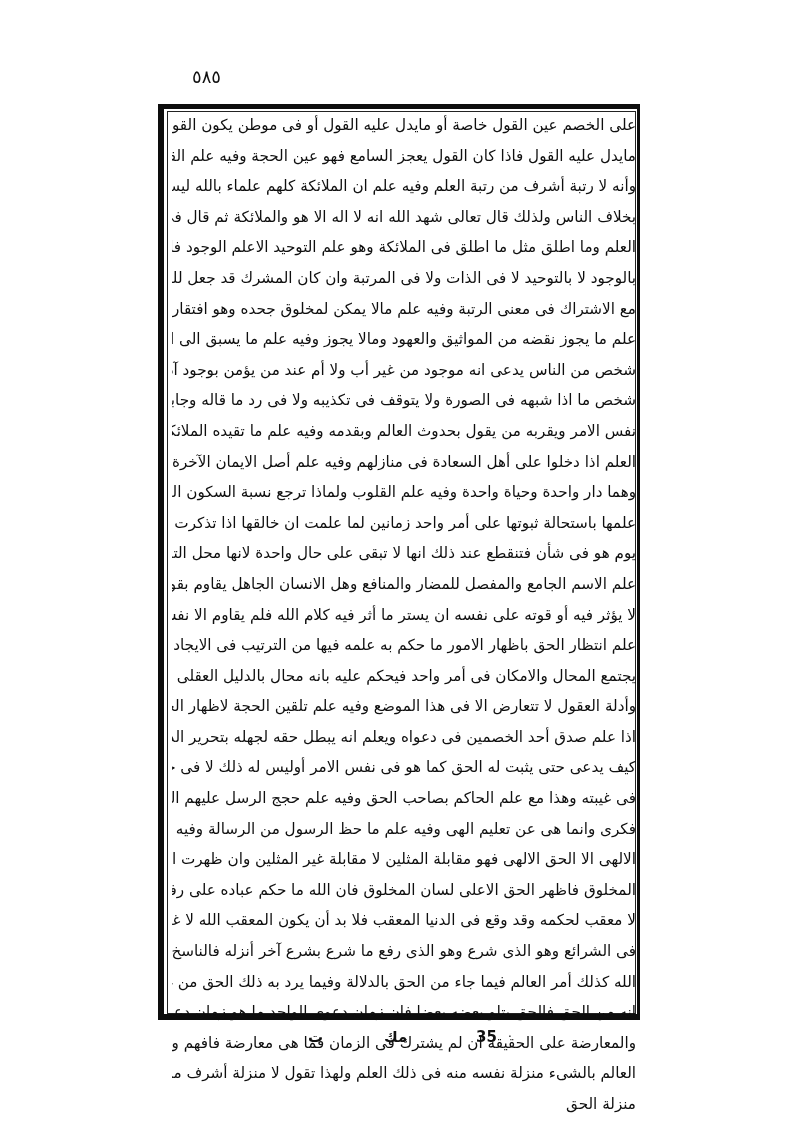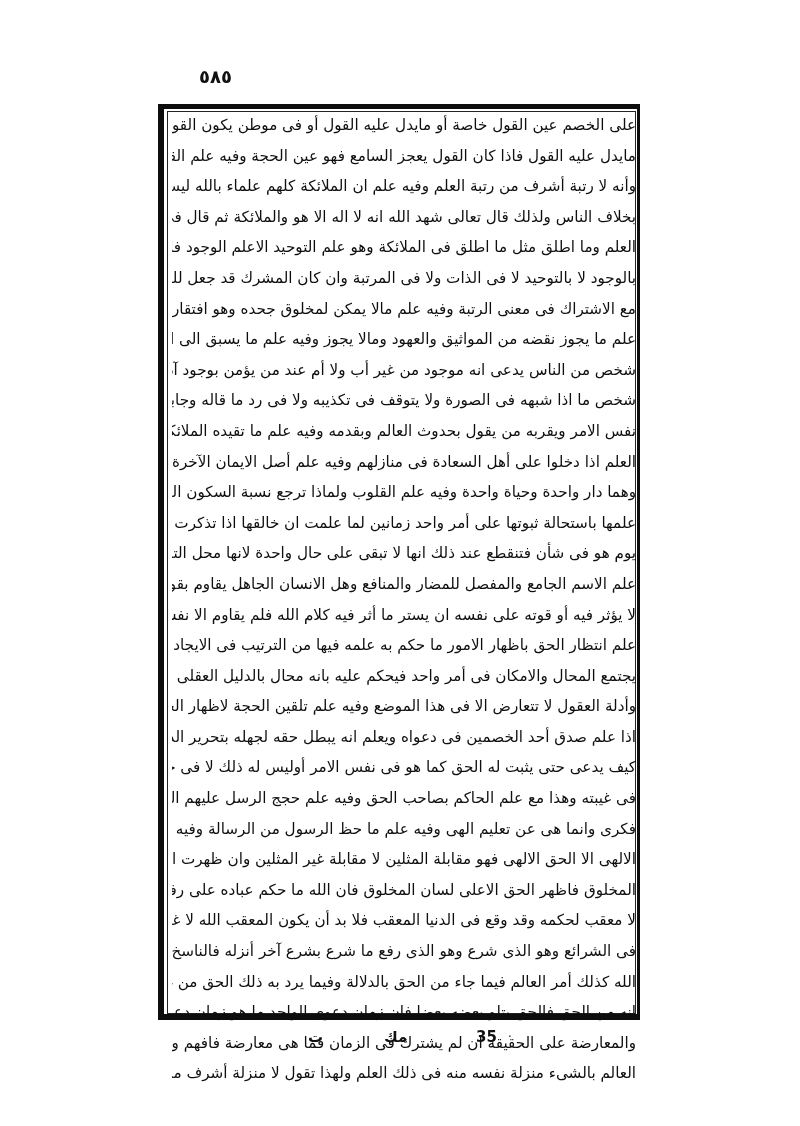--- a/index.html
+++ b/index.html
@@ -13,23 +13,23 @@
       position: relative;
       overflow: hidden;
       font-family: "DejaVu Sans", sans-serif;
       color: #111111;
     }
     .page-number {
       position: absolute;
       left: 192px;
       top: 66px;
       width: 40px;
-      text-align: right;
+      text-align: left;
       font-family: "DejaVu Sans", sans-serif;
-      font-weight: bold;
+      font-weight: normal;
       font-size: 18px;
       color: #111;
       direction: rtl;
       letter-spacing: 1px;
     }
     .frame-outer {
       position: absolute;
       left: 158px;
       top: 104px;
       width: 482px;
@@ -127,20 +127,21 @@
     <span class="text-line">فى غيبته وهذا مع علم الحاكم بصاحب الحق  وفيه علم حجج الرسل عليهم السلام ليست عن نظر</span>
     <span class="text-line">فكرى وانما هى عن تعليم الهى  وفيه علم ما حظ الرسول من الرسالة  وفيه علم لا يعارض الحق</span>
     <span class="text-line">الالهى الا الحق الالهى فهو مقابلة المثلين لا مقابلة غير المثلين وان ظهرت المعارضة من جانب</span>
     <span class="text-line">المخلوق فاظهر الحق الاعلى لسان المخلوق فان الله ما حكم عباده على رفع الحجاب فانه يقول</span>
     <span class="text-line">لا معقب لحكمه وقد وقع فى الدنيا المعقب فلا بد أن يكون المعقب الله لا غيره فهو مثل النسخ</span>
     <span class="text-line">فى الشرائع وهو الذى شرع وهو الذى رفع ما شرع بشرع آخر أنزله فالناسخ والمنسوخ من</span>
     <span class="text-line">الله كذلك أمر العالم فيما جاء من الحق بالدلالة وفيما يرد به ذلك الحق من غير دلالة فيعلم العالم بالله</span>
     <span class="text-line">انه من الحق فالحق يتلو بعضه بعضا فان زمان دعوى الواحد ما هو زمان دعوى الآخر الراد له</span>
     <span class="text-line">والمعارضة على الحقيقة ان لم يشترك فى الزمان فما هى معارضة فافهم  وفيه علم انزال الحق</span>
     <span class="text-line">العالم بالشىء منزلة نفسه منه فى ذلك العلم ولهذا تقول لا منزلة أشرف من العلم لانه ينزلك</span>
+    <span class="text-line last">منزلة الحق</span>
   </div>
 
 <div class="footer">
   <span class="sig-a">ت</span>
   <span class="sig-b">مك</span>
   <span class="sig-c">35</span>
   <span class="sig-dot">·</span>
 </div>
 
 </body></html>

